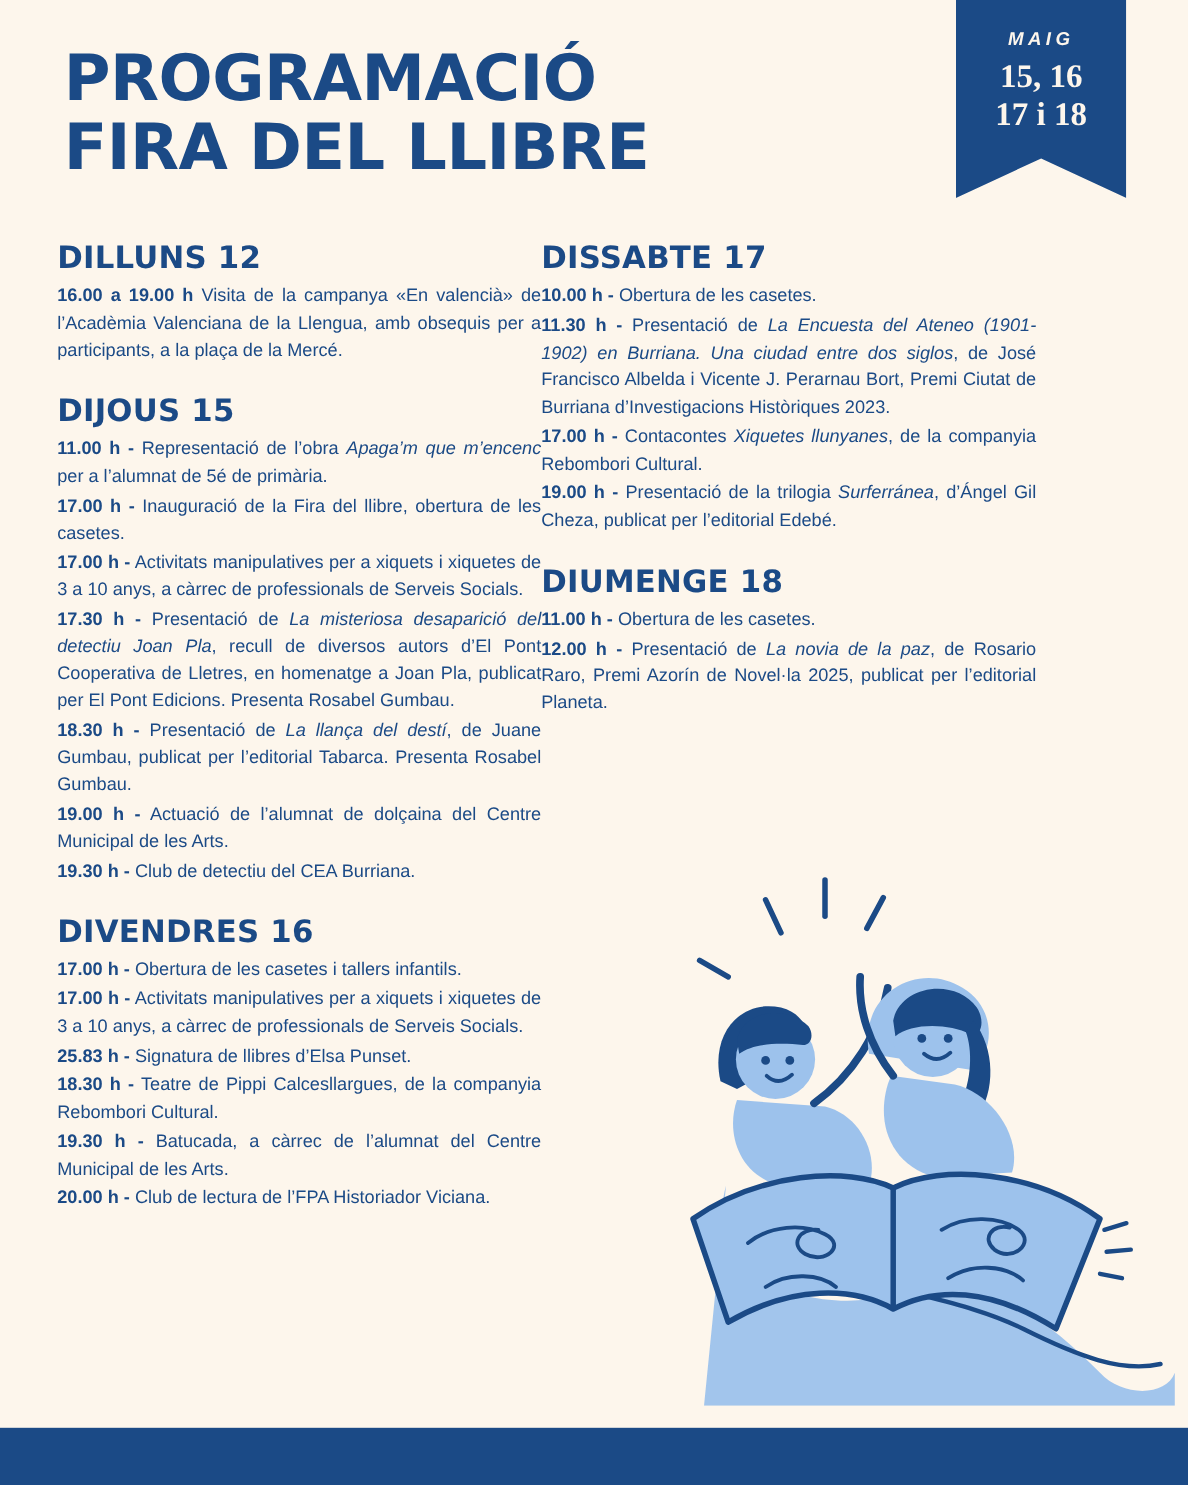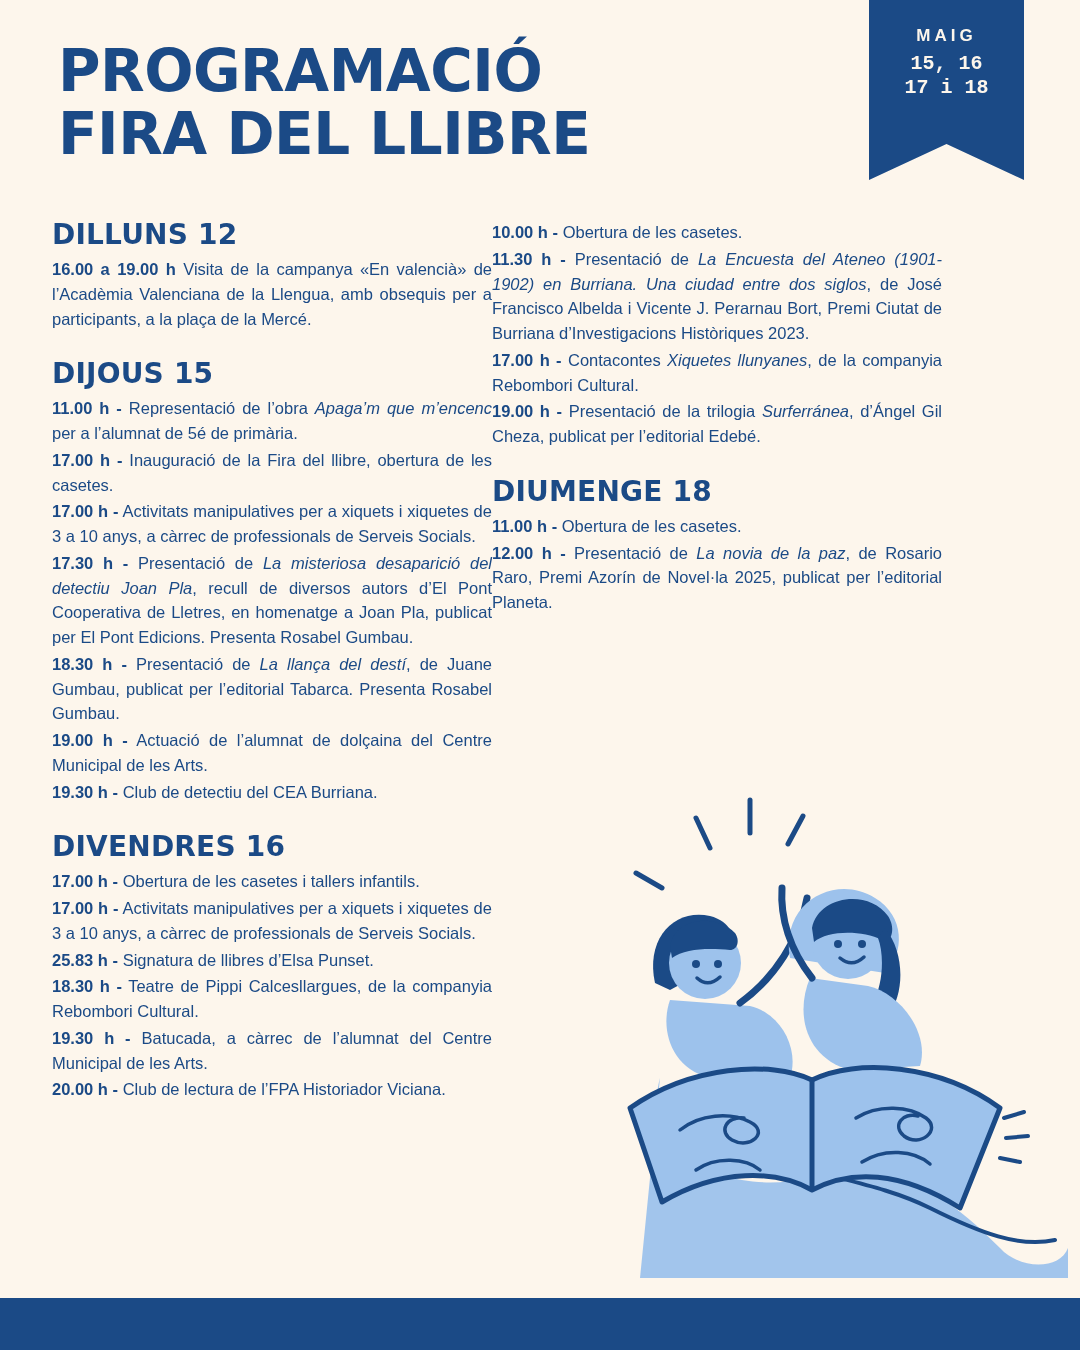--- a/index.html
+++ b/index.html
@@ -52,26 +52,27 @@
     text-align: center;
     color: #fdf6ec;
     padding-top: 26px;
     box-sizing: border-box;
   }
   .ribbon-month {
     font-size: 17px;
     letter-spacing: 4px;
     font-weight: 700;
     margin-bottom: 6px;
+    font-style: italic;
   }
   .ribbon-dates {
-    font-size: 20px;
+    font-size: 30px;
     font-weight: 800;
     line-height: 1.18;
-    font-family: Liberation Mono, monospace;
+    font-family: Liberation Serif, serif;
   }
 
   
   .columns {
     position: absolute;
     top: 218px;
     left: 52px;
     width: 980px;
     display: flex;
   }
@@ -157,20 +158,21 @@
           <p class="entry"><b>17.00 h -</b> <span>Obertura de les casetes i tallers infantils.</span></p>
           <p class="entry"><b>17.00 h -</b> <span>Activitats manipulatives per a xiquets i xiquetes de 3 a 10 anys, a càrrec de professionals de Serveis Socials.</span></p>
           <p class="entry"><b>25.83 h -</b> <span>Signatura de llibres d’Elsa Punset.</span></p>
           <p class="entry"><b>18.30 h -</b> <span>Teatre de Pippi Calcesllargues, de la companyia Rebombori Cultural.</span></p>
           <p class="entry"><b>19.30 h -</b> <span>Batucada, a càrrec de l’alumnat del Centre Municipal de les Arts.</span></p>
           <p class="entry"><b>20.00 h -</b> <span>Club de lectura de l’FPA Historiador Viciana.</span></p>
         </div>
       </div>
     <div class="col right" id="col-right">
         <div class="day-block">
+          <div class="day-title">DISSABTE 17</div>
           <p class="entry"><b>10.00 h -</b> <span>Obertura de les casetes.</span></p>
           <p class="entry"><b>11.30 h -</b> <span>Presentació de </span><i>La Encuesta del Ateneo (1901-1902) en Burriana. Una ciudad entre dos siglos</i><span>, de José Francisco Albelda i Vicente J. Perarnau Bort, Premi Ciutat de Burriana d’Investigacions Històriques 2023.</span></p>
           <p class="entry"><b>17.00 h -</b> <span>Contacontes </span><i>Xiquetes llunyanes</i><span>, de la companyia Rebombori Cultural.</span></p>
           <p class="entry"><b>19.00 h -</b> <span>Presentació de la trilogia </span><i>Surferránea</i><span>, d’Ángel Gil Cheza, publicat per l’editorial Edebé.</span></p>
         </div>
         <div class="day-block">
           <div class="day-title">DIUMENGE 18</div>
           <p class="entry"><b>11.00 h -</b> <span>Obertura de les casetes.</span></p>
           <p class="entry"><b>12.00 h -</b> <span>Presentació de </span><i>La novia de la paz</i><span>, de Rosario Raro, Premi Azorín de Novel·la 2025, publicat per l’editorial Planeta.</span></p>
         </div>

